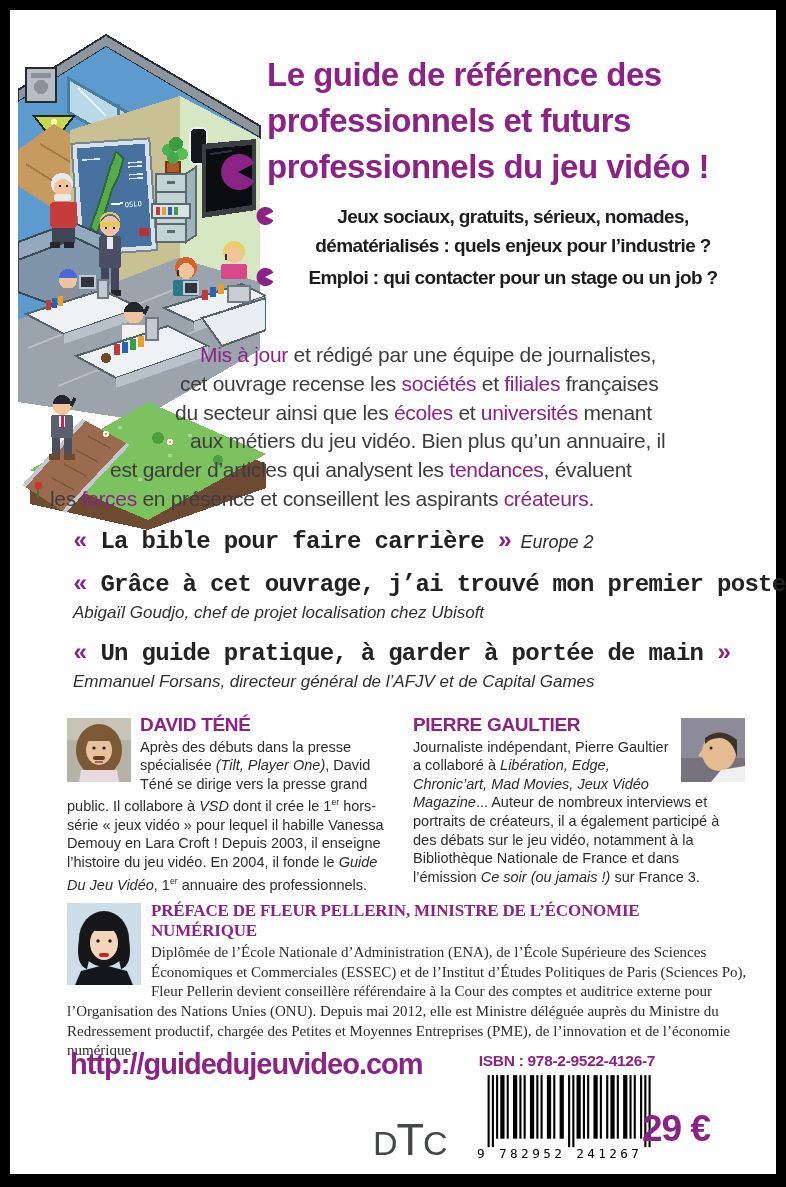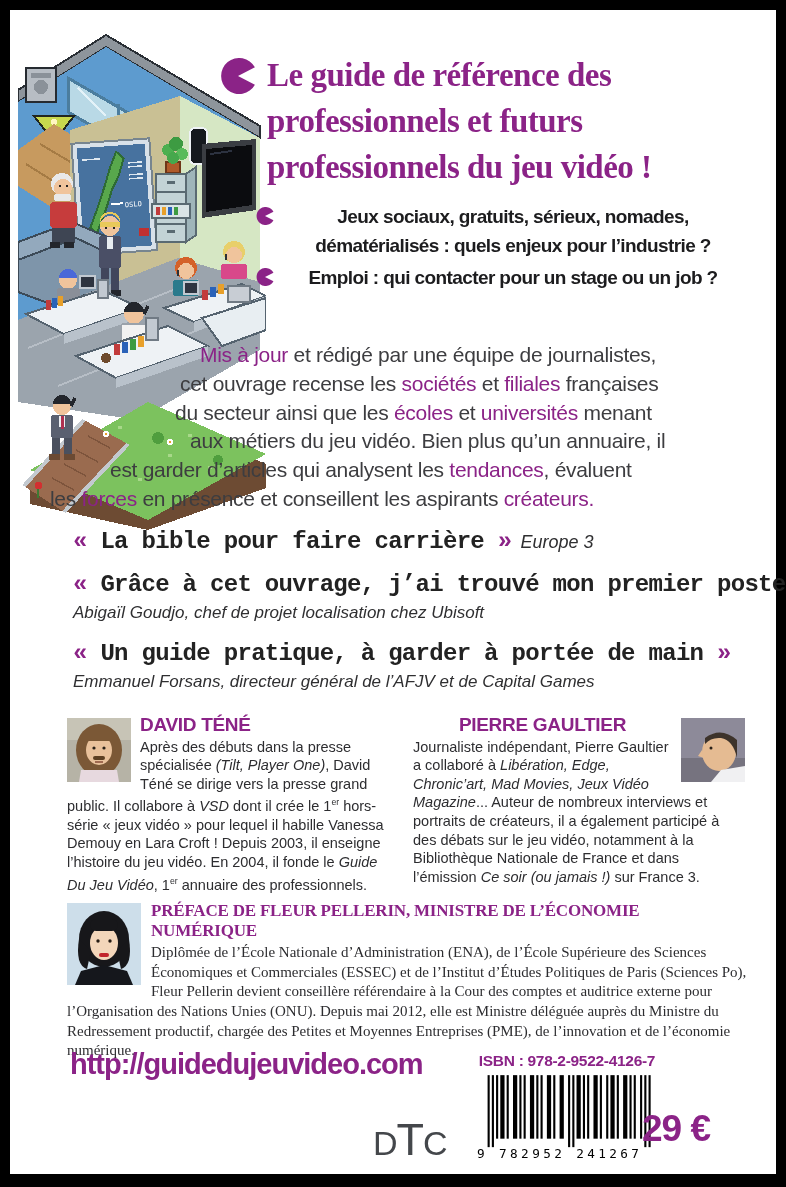--- a/index.html
+++ b/index.html
@@ -7,21 +7,21 @@
        font-family:"Liberation Sans",sans-serif;}
   .page{position:absolute;left:10px;top:10px;right:10px;bottom:13px;background:#fff;}
   .accent{color:#8b2387;}
   .it{font-style:italic;}
   .sup{vertical-align:super;font-size:0.6em;}
 
   
   .illus{position:absolute;left:8px;top:8px;width:248px;height:512px;}
 
   
-  .title-row{position:absolute;left:210px;top:42px;display:flex;align-items:flex-start;gap:11px;font-family:Liberation Serif, serif;}
+  .title-row{position:absolute;left:210px;top:42px;display:flex;align-items:flex-end;gap:11px;}
   .pac-big{width:36px;height:36px;flex:0 0 36px;margin-top:6px;}
   .title-lines{font-weight:bold;font-size:33px;line-height:46px;letter-spacing:-0.5px;color:#8b2387;}
 
   
   .bullets{position:absolute;left:246px;top:192px;width:486px;}
   .bullet-item{display:flex;gap:10px;margin-bottom:3px;text-align:center;}
   .pac-small{width:18px;height:18px;flex:0 0 18px;margin-top:5px;}
   .bullet-text{font-weight:bold;font-size:19px;line-height:29px;letter-spacing:-0.6px;color:#1c1c1e;width:460px;}
 
   
@@ -39,21 +39,21 @@
   .q1{margin-bottom:16px;} .q2{margin-bottom:17px;} .q3{margin-bottom:0;}
 
   
   .bios{position:absolute;left:57px;top:706px;width:678px;display:flex;gap:14px;}
   .bio{width:332px;font-size:14.5px;line-height:18.6px;color:#2d2d30;}
   .bio h3{margin:0 0 3px 0;font-size:19px;letter-spacing:-0.3px;color:#8b2387;}
   .bio p{margin:0;}
   .photo{width:64px;height:64px;overflow:hidden;}
   .photo-left{float:left;margin:2px 9px 2px 0;}
   .photo-right{float:right;margin:2px 0 2px 9px;}
-  .bio-right h3{text-align:center;}
+  .bio-right h3{text-align:left;}
 
   
   .preface{position:absolute;left:57px;top:891px;width:680px;font-size:15px;line-height:19.6px;color:#2d2d30;font-family:Liberation Serif, serif;}
   .preface h3{margin:0 0 3px 0;font-size:17px;letter-spacing:-0.2px;color:#8b2387;}
   .preface p{margin:0;}
   .photo-fleur{width:74px;height:82px;float:left;margin:2px 10px 2px 0;overflow:hidden;}
 
   
   .url{position:absolute;left:60px;top:1038px;font-weight:bold;font-size:29px;letter-spacing:-1px;color:#8b2387;}
   .isbn-block{position:absolute;left:450px;top:1042px;width:214px;text-align:center;}
@@ -333,21 +333,21 @@
     <div class="ln ln3"><span>du secteur ainsi que les </span><span class="accent">écoles</span><span> et </span><span class="accent">universités</span><span> menant</span></div>
     <div class="ln ln4"><span>aux métiers du jeu vidéo. Bien plus qu’un annuaire, il</span></div>
     <div class="ln ln5"><span>est garder d’articles qui analysent les </span><span class="accent">tendances</span><span>, évaluent</span></div>
     <div class="ln ln6"><span>les </span><span class="accent">forces</span><span> en présence et conseillent les aspirants </span><span class="accent">créateurs.</span></div>
   </div>
 
   <div class="quotes">
     <div class="q1">
       <span class="q-line"><span class="gmark">«</span>
         <span>La bible pour faire carrière</span>
-        <span class="gmark">»</span></span><span class="q-attr-inline">Europe 3</span>
+        <span class="gmark">»</span></span><span class="q-attr-inline">Europe 2</span>
     </div>
     <div class="q2">
       <div class="q-line"><span class="gmark">«</span>
         <span>Grâce à cet ouvrage, j’ai trouvé mon premier poste</span>
         <span class="gmark">»</span></div>
       <div class="q-attr">Abigaïl Goudjo, chef de projet localisation chez Ubisoft</div>
     </div>
     <div class="q3">
       <div class="q-line"><span class="gmark">«</span>
         <span>Un guide pratique, à garder à portée de main</span>

